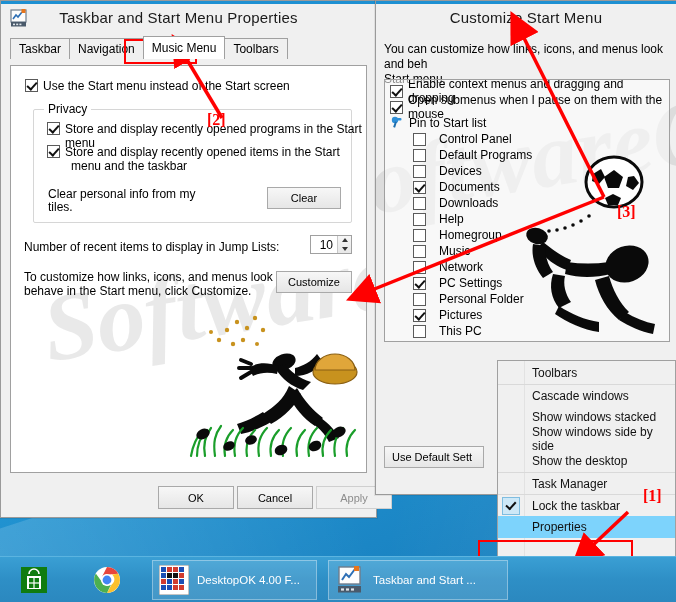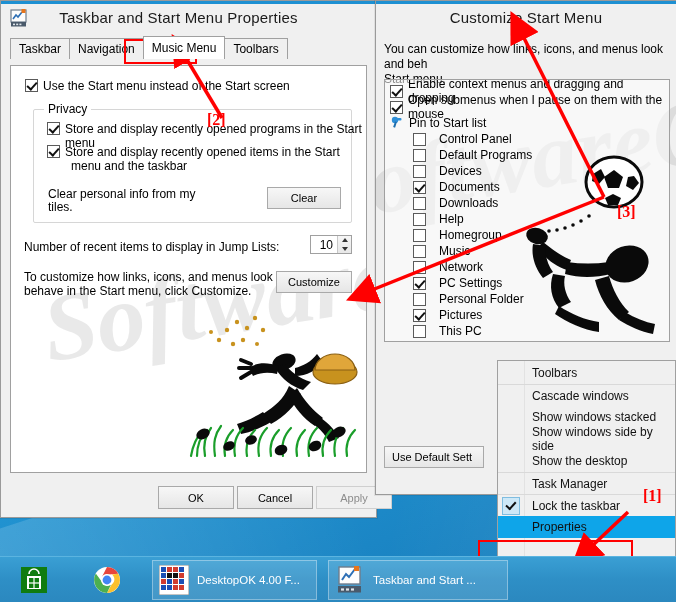--- a/index.html
+++ b/index.html
@@ -216,21 +216,21 @@
     background: #cde8f7;
     border: 1px solid #7fbde0;
     display:flex; align-items:center; justify-content:center;
   }
   .mi .check::after {
     content:""; width:4px; height:8px;
     border: solid #111; border-width: 0 2px 2px 0;
     transform: rotate(42deg) translate(-1px,-1px);
   }
   .mi.highlight {
-    background: #0ea5e9;
+    background: #7dd3fc;
     text-align: center;
   }
 
   
   .redbox {
     position: absolute;
     border: 2px solid #f00;
     pointer-events: none;
   }
   .redlabel {

